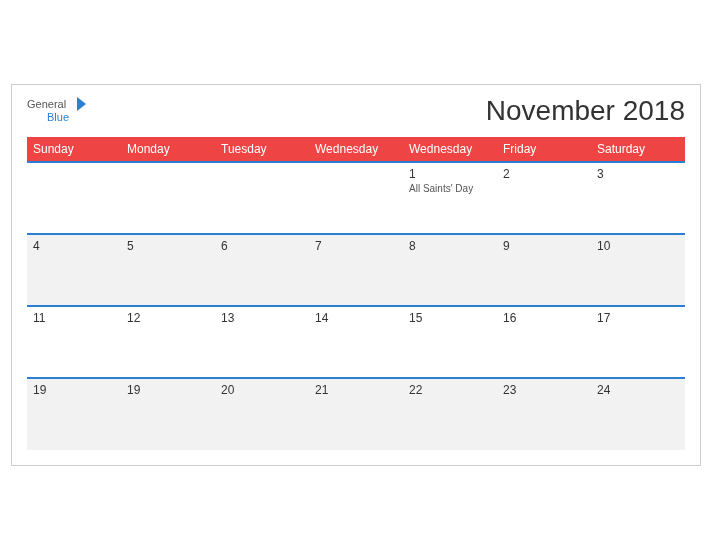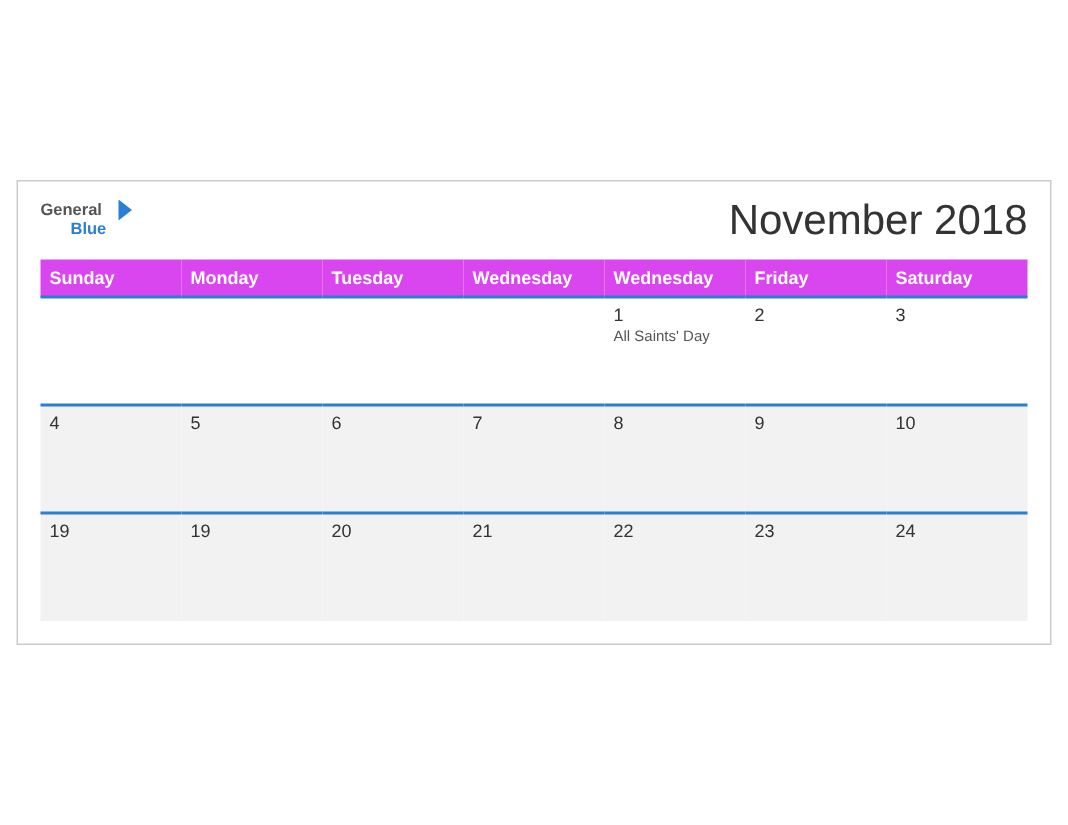--- a/index.html
+++ b/index.html
@@ -21,21 +21,21 @@
     .header {
       display: flex;
       align-items: center;
       justify-content: space-between;
       margin-bottom: 10px;
     }
     .logo {
       display: flex;
       flex-direction: column;
       font-size: 11px;
-      font-weight: bold;
+      font-weight: normal;
       line-height: 1.2;
     }
     .logo-general {
       color: #555;
     }
     .logo-blue {
       color: #2a7fd4;
       margin-left: 20px;
     }
     .logo-text {
@@ -56,24 +56,24 @@
     .country-name {
       font-size: 14px;
       color: #333;
       text-align: right;
     }
     .calendar-grid {
       width: 100%;
       border-collapse: collapse;
     }
     .calendar-grid th {
-      background-color: #d946ef;
+      background-color: #ef4444;
       color: #fff;
       font-size: 12px;
-      font-weight: bold;
+      font-weight: normal;
       padding: 5px 6px;
       text-align: left;
       border: none;
     }
     .calendar-grid td {
       border-top: 2px solid #2a7fd4;
       vertical-align: top;
       width: calc(100% / 7);
       height: 72px;
       padding: 4px 6px;
@@ -164,20 +164,43 @@
           <td>
             <span class="day-number">8</span>
           </td>
           <td>
             <span class="day-number">9</span>
           </td>
           <td>
             <span class="day-number">10</span>
           </td>
         </tr>
+        <tr class="row-odd">
+          <td>
+            <span class="day-number">11</span>
+          </td>
+          <td>
+            <span class="day-number">12</span>
+          </td>
+          <td>
+            <span class="day-number">13</span>
+          </td>
+          <td>
+            <span class="day-number">14</span>
+          </td>
+          <td>
+            <span class="day-number">15</span>
+          </td>
+          <td>
+            <span class="day-number">16</span>
+          </td>
+          <td>
+            <span class="day-number">17</span>
+          </td>
+        </tr>
         <tr class="row-even">
           <td>
             <span class="day-number">19</span>
           </td>
           <td>
             <span class="day-number">19</span>
           </td>
           <td>
             <span class="day-number">20</span>
           </td>

